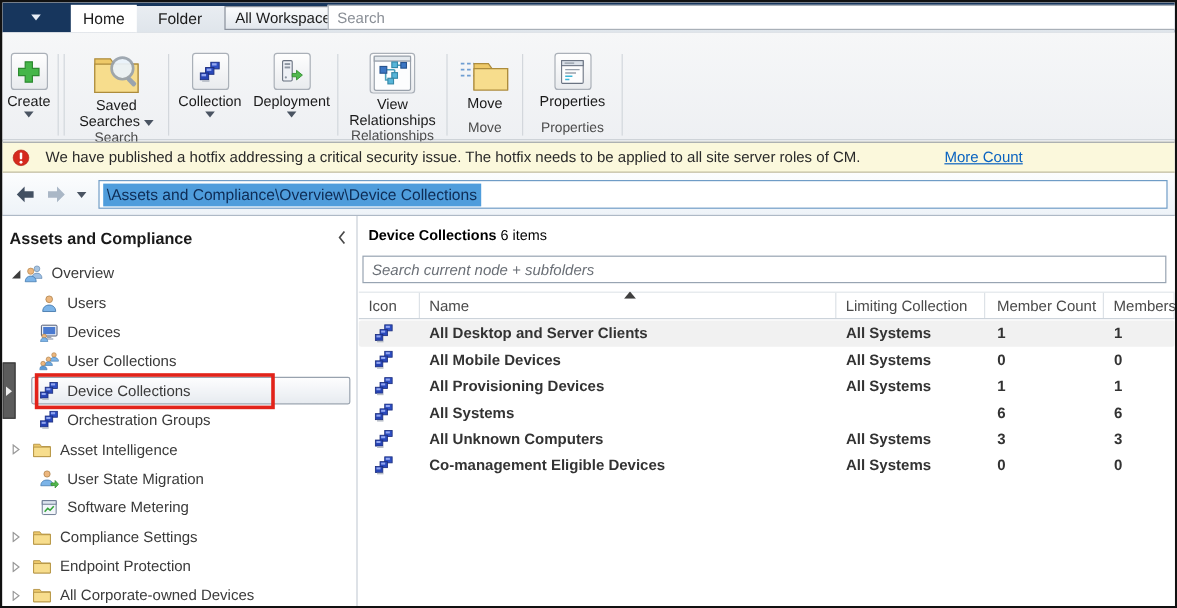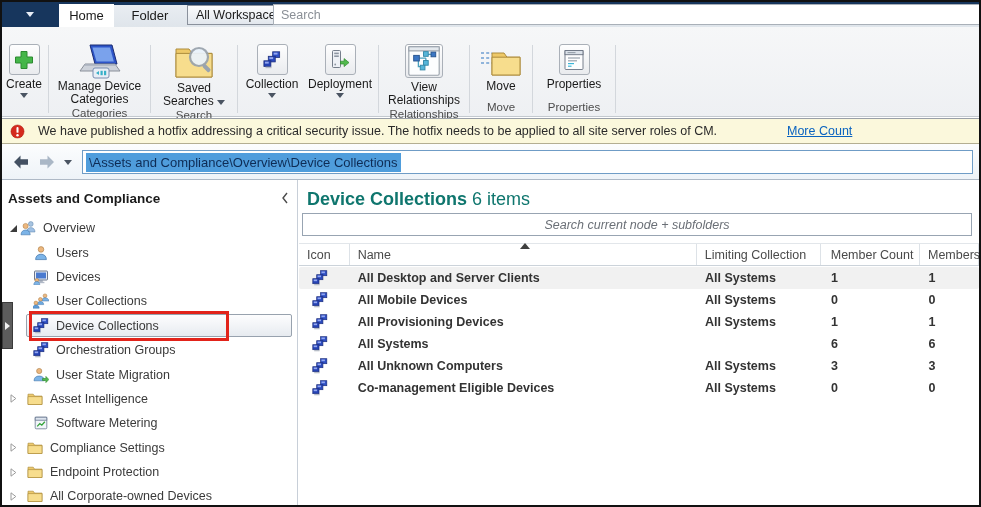--- a/index.html
+++ b/index.html
@@ -60,24 +60,24 @@
   .exp.lv0 { width:13px; }
   .noexp .ticon { margin-left:6px; }
   .ticon { width:16px; height:16px; margin-right:7px; flex:none; position:relative; z-index:3; }
   .tlabel { position:relative; z-index:3; white-space:nowrap; }
   .sel-bg { position:absolute; left:24px; right:5px; top:0; bottom:1px; border:1px solid #98a2ae; border-radius:2px; background:linear-gradient(#fdfdfe,#e7ebf0); z-index:1; }
   .annotation { position:absolute; left:27px; width:200px; top:-3px; height:30px; border:3px solid #e2231a; z-index:5; }
   .splitter-handle { position:absolute; left:0; top:122px; width:11px; height:47px; background:#5c5c5c; border:1px solid #3a3a3a; z-index:6; display:flex; align-items:center; justify-content:center; }
   .splitter-handle .tri { width:0; height:0; border-top:4px solid transparent; border-bottom:4px solid transparent; border-left:5px solid #f0f0f0; }
 
   .content { position:absolute; left:297px; top:0; right:0; bottom:0; background:#fff; }
-  .c-title { position:absolute; left:8px; top:9px; font-size:18px; color:#0f766e; }
+  .c-title { position:absolute; left:8px; top:9px; font-size:12px; color:#000000; }
   .c-title .bold { font-weight:bold; }
   .c-search { position:absolute; left:3px; top:33px; right:7px; height:23px; border:1px solid #98a4b2; background:#fff; }
-  .c-search input { width:100%; height:100%; border:none; outline:none; font:12.5px "Liberation Sans",sans-serif; font-style:italic; color:#701a75; padding:0 7px; background:transparent;text-align:center; }
+  .c-search input { width:100%; height:100%; border:none; outline:none; font:12.5px "Liberation Sans",sans-serif; font-style:italic; color:#701a75; padding:0 7px; background:transparent; }
   .c-search input::placeholder { color:#6a6f76; font-style:italic; }
 
   .thead { position:absolute; left:0; top:63px; right:0; height:23px; border-top:1px solid #e2e6ea; border-bottom:1px solid #ccd3da; display:flex; align-items:center; color:#4a4a4a; }
   .thead .cell { border-right:1px solid #dde2e7; height:100%; display:flex; align-items:center; }
   .sort-arrow { position:absolute; left:221px; top:-1px; width:10px; height:6px; z-index:2; }
   .col-icon { width:51px; padding-left:8px; }
   .col-name { width:350px; padding-left:8px; }
   .col-lim  { width:125px; padding-left:8px; }
   .col-cnt  { width:100px; padding-left:10px; }
   .col-mem  { width:59px; padding-left:8px; }
@@ -253,31 +253,20 @@
               </svg>
             </div>
           <div class="rlabel">Create</div>
           <div class="caret rcaret"></div>
         </div>
       </div>
       <div class="rgroup-label"></div>
     </div>
     <div class="rdiv"></div>
 
-    <div class="rgroup" style="width:97px">
-      <div class="rgroup-buttons">
-        <div class="rbtn" style="width:97px">
-          <svg width="46" height="36">
-              <use href="#s-laptop"></use>
-            </svg>
-          <div class="rlabel" style="width:90px">Manage Device Categories</div>
-        </div>
-      </div>
-      <div class="rgroup-label">Categories</div>
-    </div>
     <div class="rdiv"></div>
 
     <div class="rgroup" style="width:82px">
       <div class="rgroup-buttons">
         <div class="rbtn" style="width:82px">
           <svg width="42" height="38">
               <use href="#s-foldersearch"></use>
             </svg>
           <div class="rlabel" style="width:64px"><span>Saved Searches</span> <span class="caret" style="display:inline-block"></span></div>
         </div>
@@ -434,38 +423,38 @@
         </div>
 
         <div class="trow noexp">
           <span class="exp"></span>
           <svg class="ticon">
               <use href="#s-cluster"></use>
             </svg>
           <span class="tlabel">Orchestration Groups</span>
         </div>
 
-        <div class="trow noexp">
-          <span class="exp"></span>
-          <svg class="ticon">
-              <use href="#s-migrate"></use>
-            </svg>
-          <span class="tlabel">User State Migration</span>
-        </div>
-
         <div class="trow">
           <span class="exp">
               <svg>
                 <use href="#s-exp-closed"></use>
               </svg>
             </span>
           <svg class="ticon">
               <use href="#s-folder"></use>
             </svg>
           <span class="tlabel">Asset Intelligence</span>
+        </div>
+
+        <div class="trow noexp">
+          <span class="exp"></span>
+          <svg class="ticon">
+              <use href="#s-migrate"></use>
+            </svg>
+          <span class="tlabel">User State Migration</span>
         </div>
 
         <div class="trow noexp">
           <span class="exp"></span>
           <svg class="ticon">
               <use href="#s-meter"></use>
             </svg>
           <span class="tlabel">Software Metering</span>
         </div>
 

